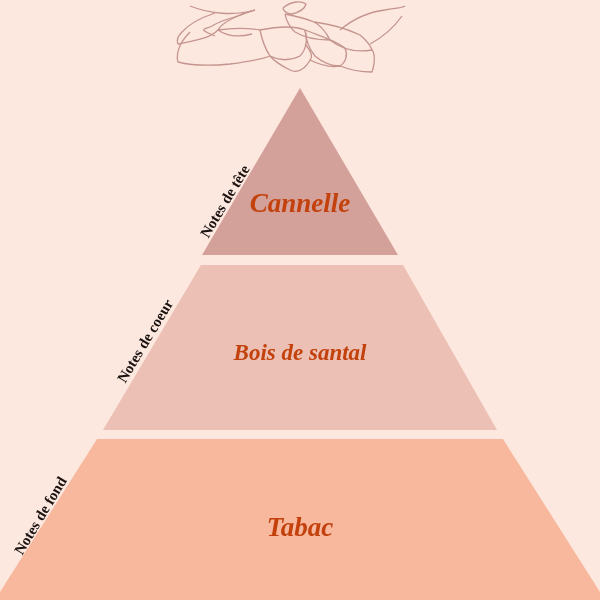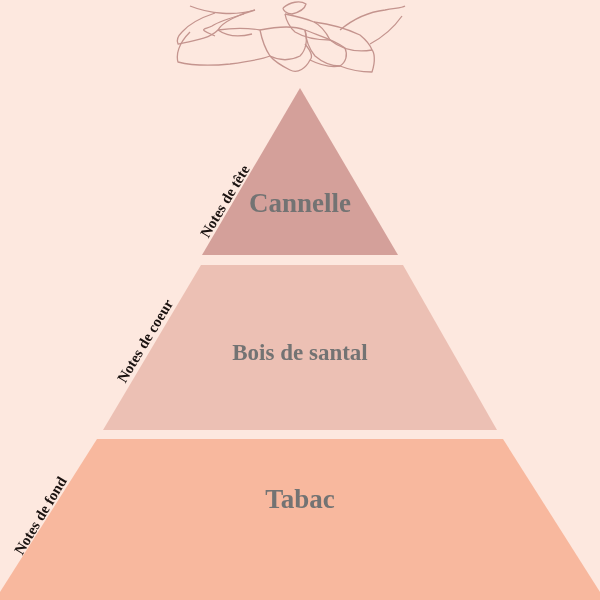--- a/index.html
+++ b/index.html
@@ -6,24 +6,25 @@
   body {
     width: 600px; height: 600px; overflow: hidden; position: relative;
     background: #fde8df;
     font-family: "Liberation Serif", "DejaVu Serif", serif;
   }
   #scene { position: absolute; left: 0; top: 0; width: 600px; height: 600px; }
   .tier-label {
     position: absolute;
     font-family: "Liberation Serif", "DejaVu Serif", serif;
     font-weight: bold;
-    color: #737373;
+    color: #c2410c;
     text-align: center;
     white-space: nowrap;
     transform: translate(-50%, -50%);
+    font-style: italic;
   }
   .side-label {
     position: absolute;
     font-family: "Liberation Serif", "DejaVu Serif", serif;
     font-weight: bold;
     font-size: 15px;
     color: #1a1210;
     white-space: nowrap;
     transform-origin: 0 0;
   }
@@ -53,17 +54,17 @@
 
   <polygon points="300,88 398,255 202,255" fill="#d4a09a"></polygon>
 
   <polygon points="201,265 403,265 497,430 103,430" fill="#ecc0b4"></polygon>
 
   <polygon points="97,439 503,439 605,600 -5,600" fill="#f8b89e"></polygon>
 </svg>
 
 <div class="tier-label" style="left:300px; top:203px; font-size:27px;">Cannelle</div>
 <div class="tier-label" style="left:300px; top:353px; font-size:23px;">Bois de santal</div>
-<div class="tier-label" style="left:300px; top:499px; font-size:27px;">Tabac</div>
+<div class="tier-label" style="left:300px; top:527px; font-size:27px;">Tabac</div>
 
 <div class="side-label" style="left:197px; top:232px; transform: rotate(-59deg);">Notes de tête</div>
 <div class="side-label" style="left:114px; top:377px; transform: rotate(-59deg);">Notes de coeur</div>
 <div class="side-label" style="left:11px; top:549px; transform: rotate(-59deg);">Notes de fond</div>
 
 </body></html>

